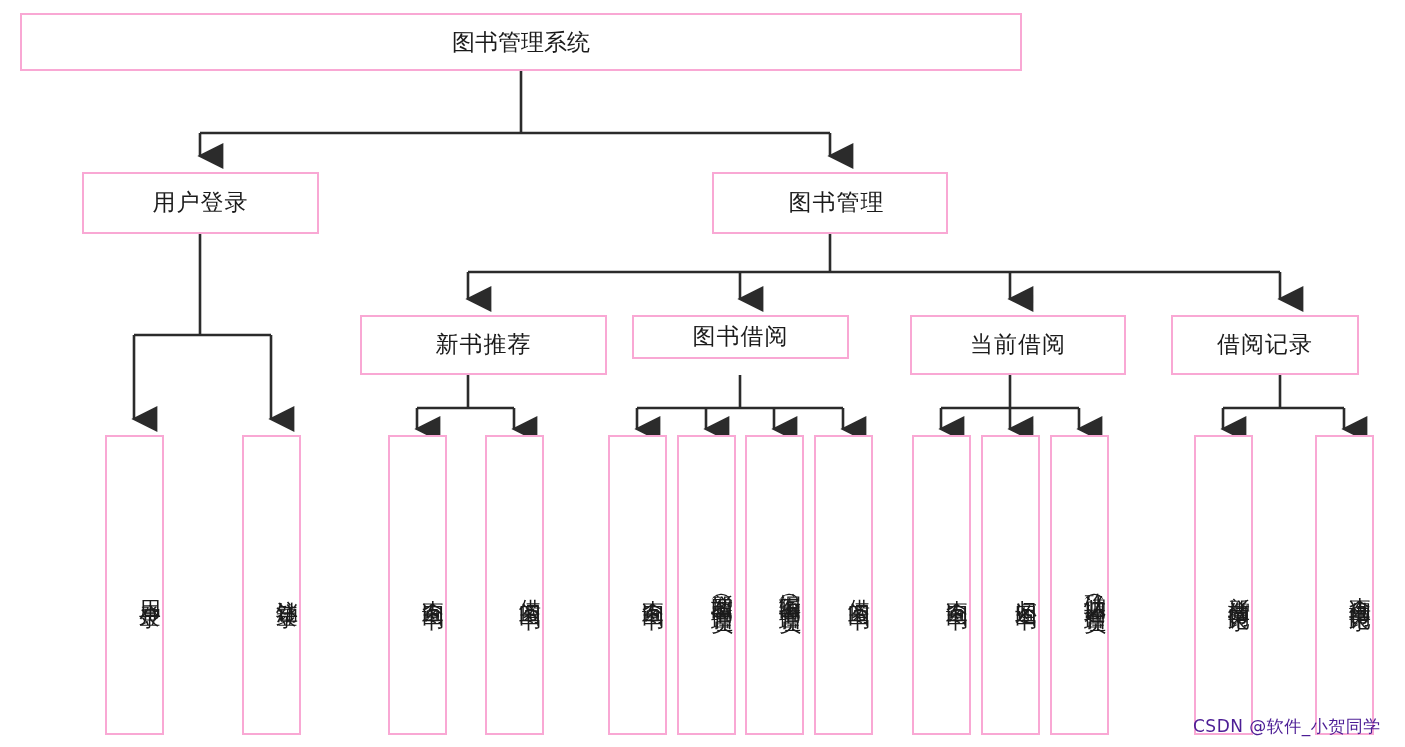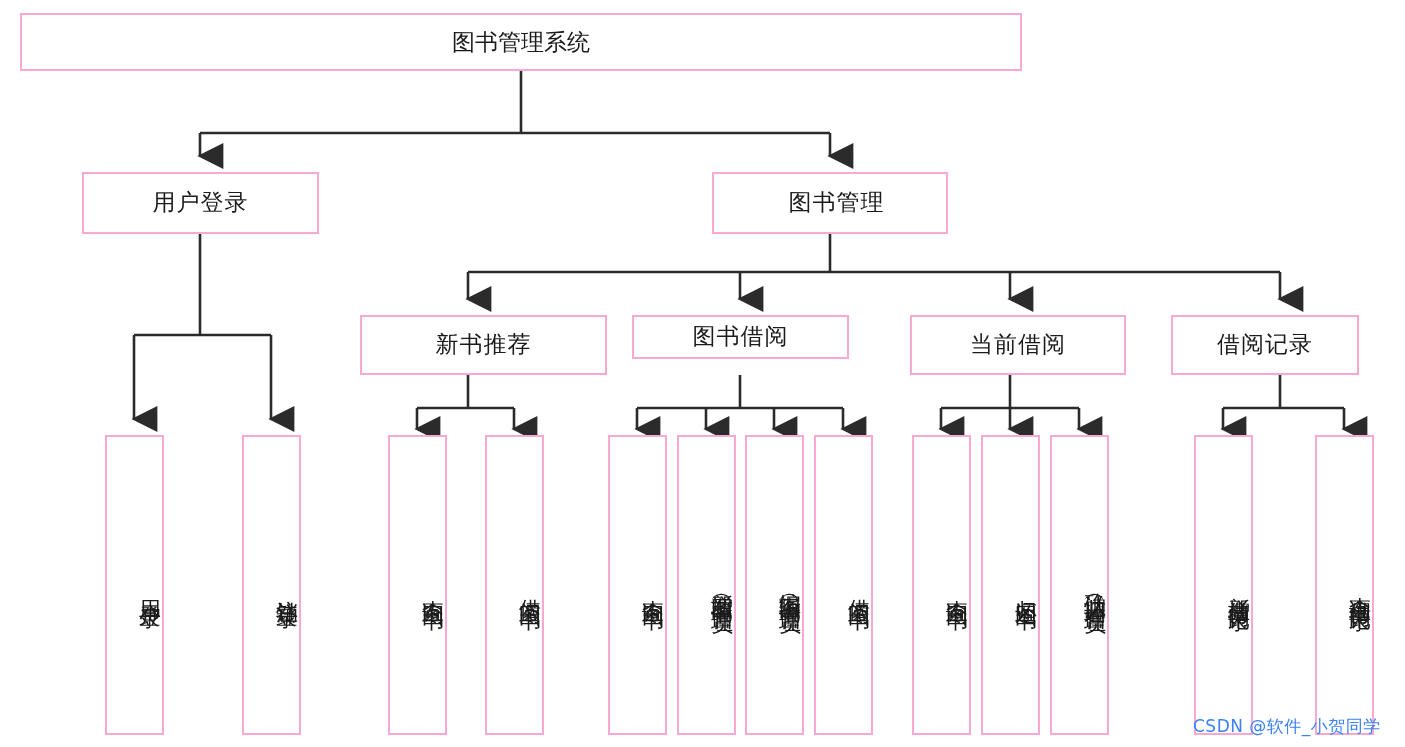--- a/index.html
+++ b/index.html
@@ -50,21 +50,21 @@
     text-orientation: upright;
     font-size: 22px;
     letter-spacing: 3px;
     line-height: 1.05;
     align-items: flex-start;
     justify-content: center;
     padding-top: 6px;
   }
   .watermark {
     position: absolute;
-    color: #3b82f6;
+    color: #4c1d95;
     font-size: 17px;
     letter-spacing: 0.5px;
     white-space: nowrap;
     user-select: none;
   }
 </style>
 </head>
 <body>
 
 <div id="canvas">

